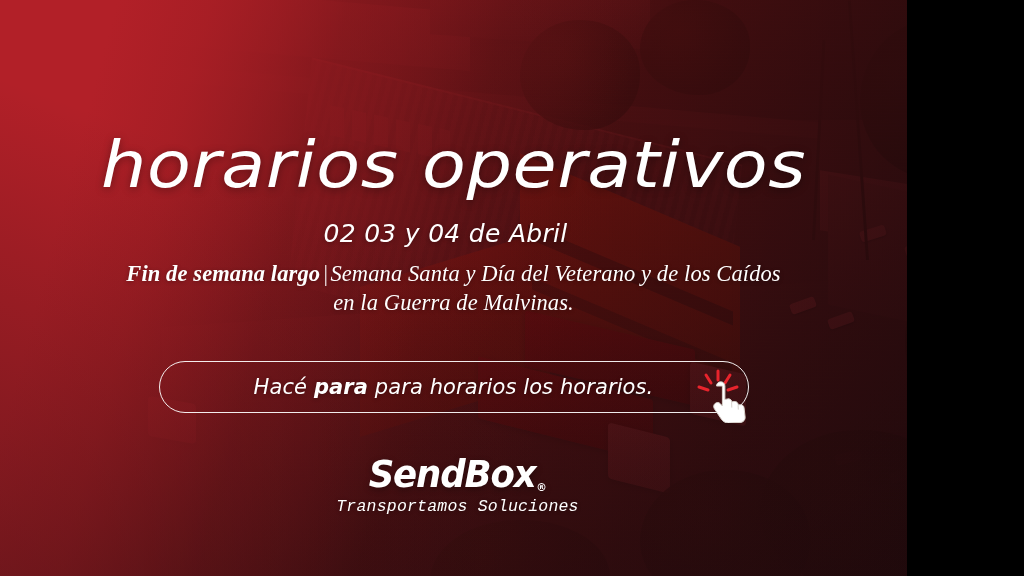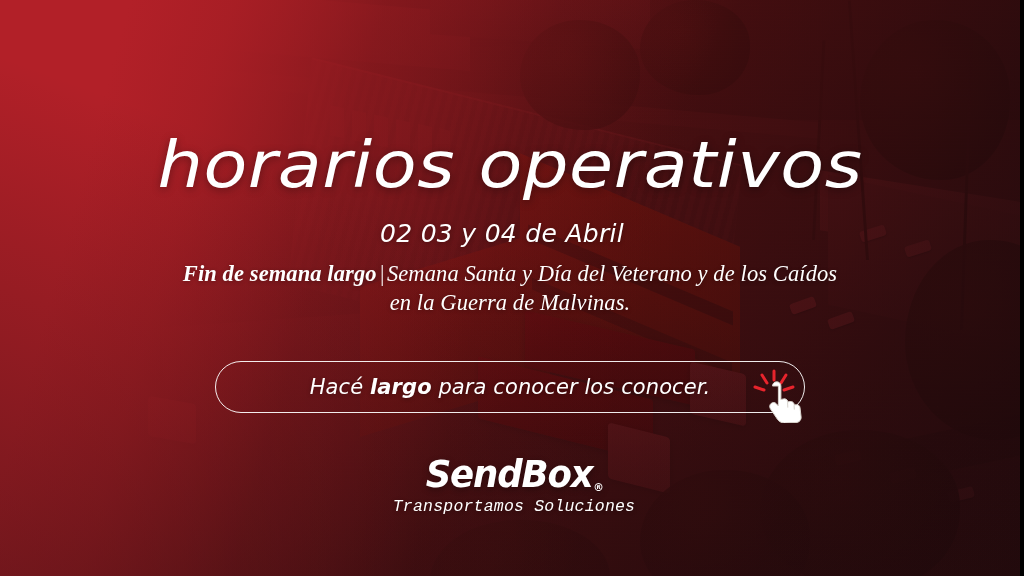--- a/index.html
+++ b/index.html
@@ -2,21 +2,21 @@
 <html><head>
 <meta charset="utf-8">
 <style>
   html, body {
     margin: 0;
     padding: 0;
     background: #000;
   }
   #stage {
     position: relative;
-    width: 1020px;
+    width: 907px;
     height: 576px;
     overflow: hidden;
     font-family: "Liberation Sans", sans-serif;
     user-select: none;
   }
 
   
   .photo {
     position: absolute;
     inset: 0;
@@ -371,21 +371,21 @@
     <div class="title">horarios operativos</div>
 
     <div class="dates">02 03 y 04 de Abril</div>
 
     <div class="desc">
       <b>Fin de semana largo</b><span class="sep">|</span><span>Semana Santa y Día del Veterano y de los Caídos en la Guerra de Malvinas.</span>
     </div>
 
     <div class="cta-wrap">
       <div class="cta">
-        <span class="cta-text"><span>Hacé </span><b>largo</b><span> para conocer los conocer.</span></span>
+        <span class="cta-text"><span>Hacé </span><b>para</b><span> para horarios los horarios.</span></span>
       </div>
 
       <svg class="click-icon" viewBox="0 0 56 58">
         <g stroke="#e8242c" stroke-width="3" stroke-linecap="round" fill="none">
           <line x1="21" y1="6" x2="21" y2="15"></line>
           <line x1="9" y1="10" x2="14" y2="18"></line>
           <line x1="2" y1="22" x2="11" y2="25"></line>
           <line x1="33" y1="10" x2="28" y2="18"></line>
           <line x1="40" y1="22" x2="31" y2="25"></line>
         </g>

